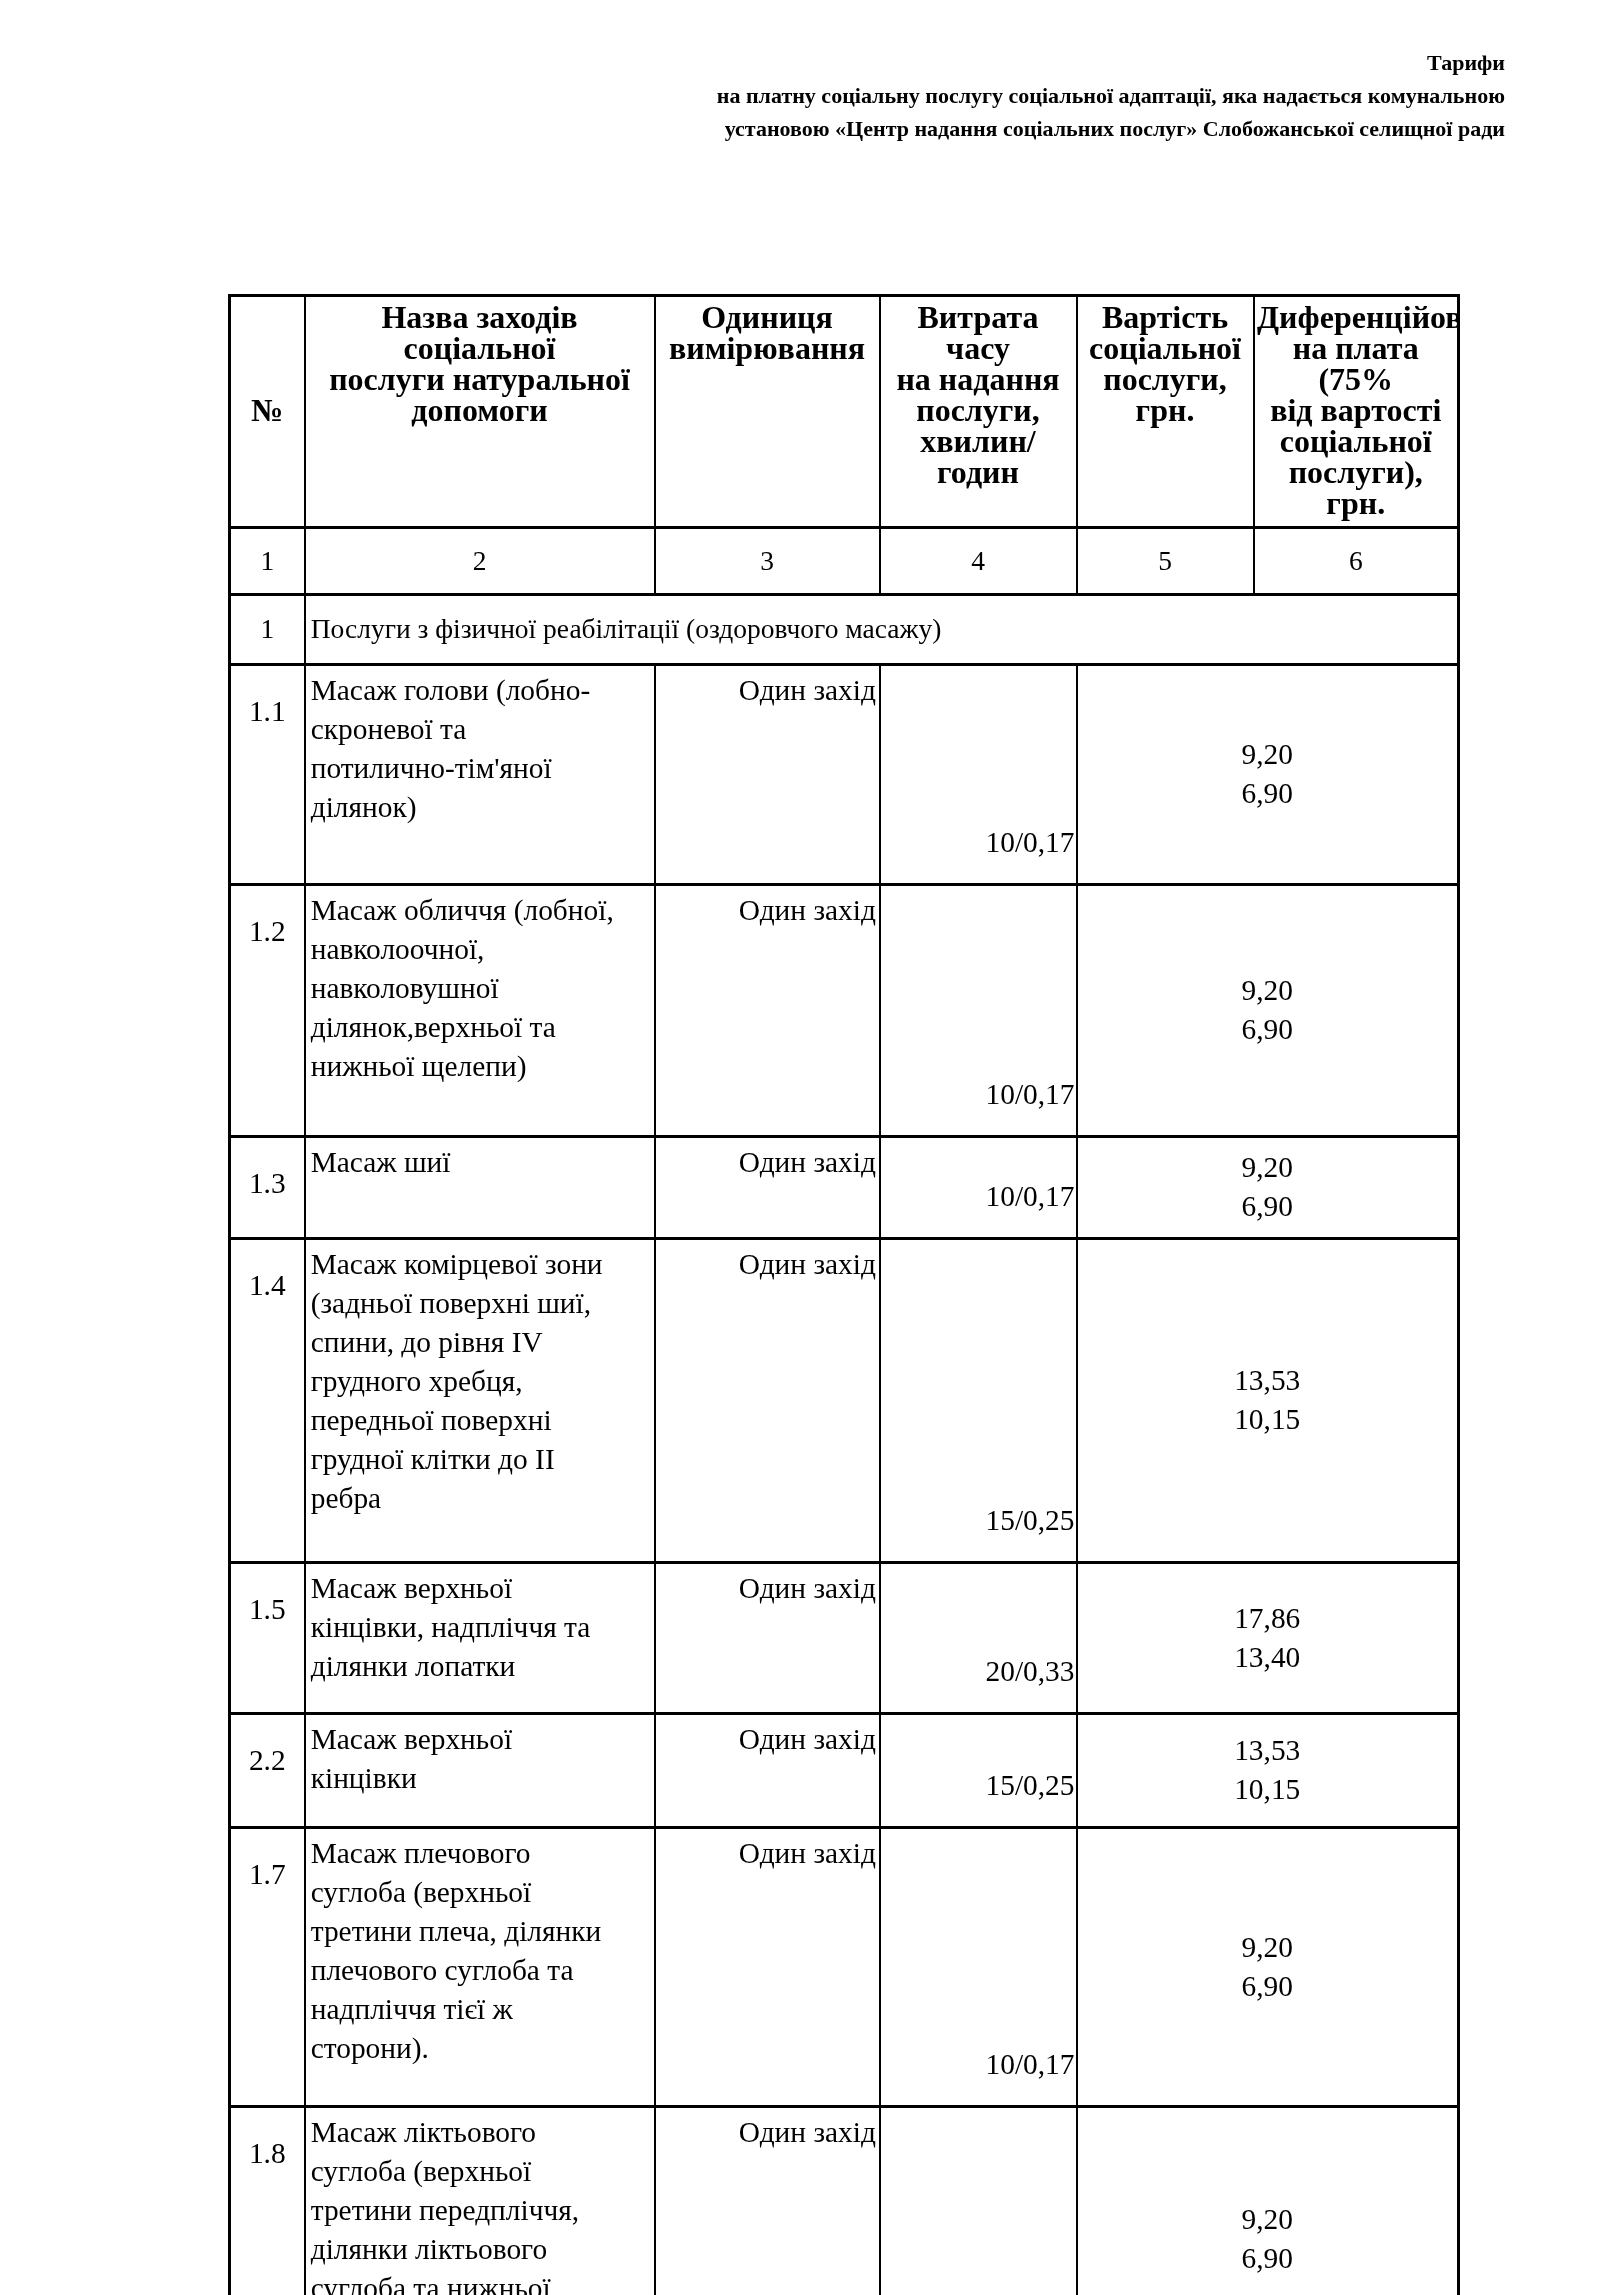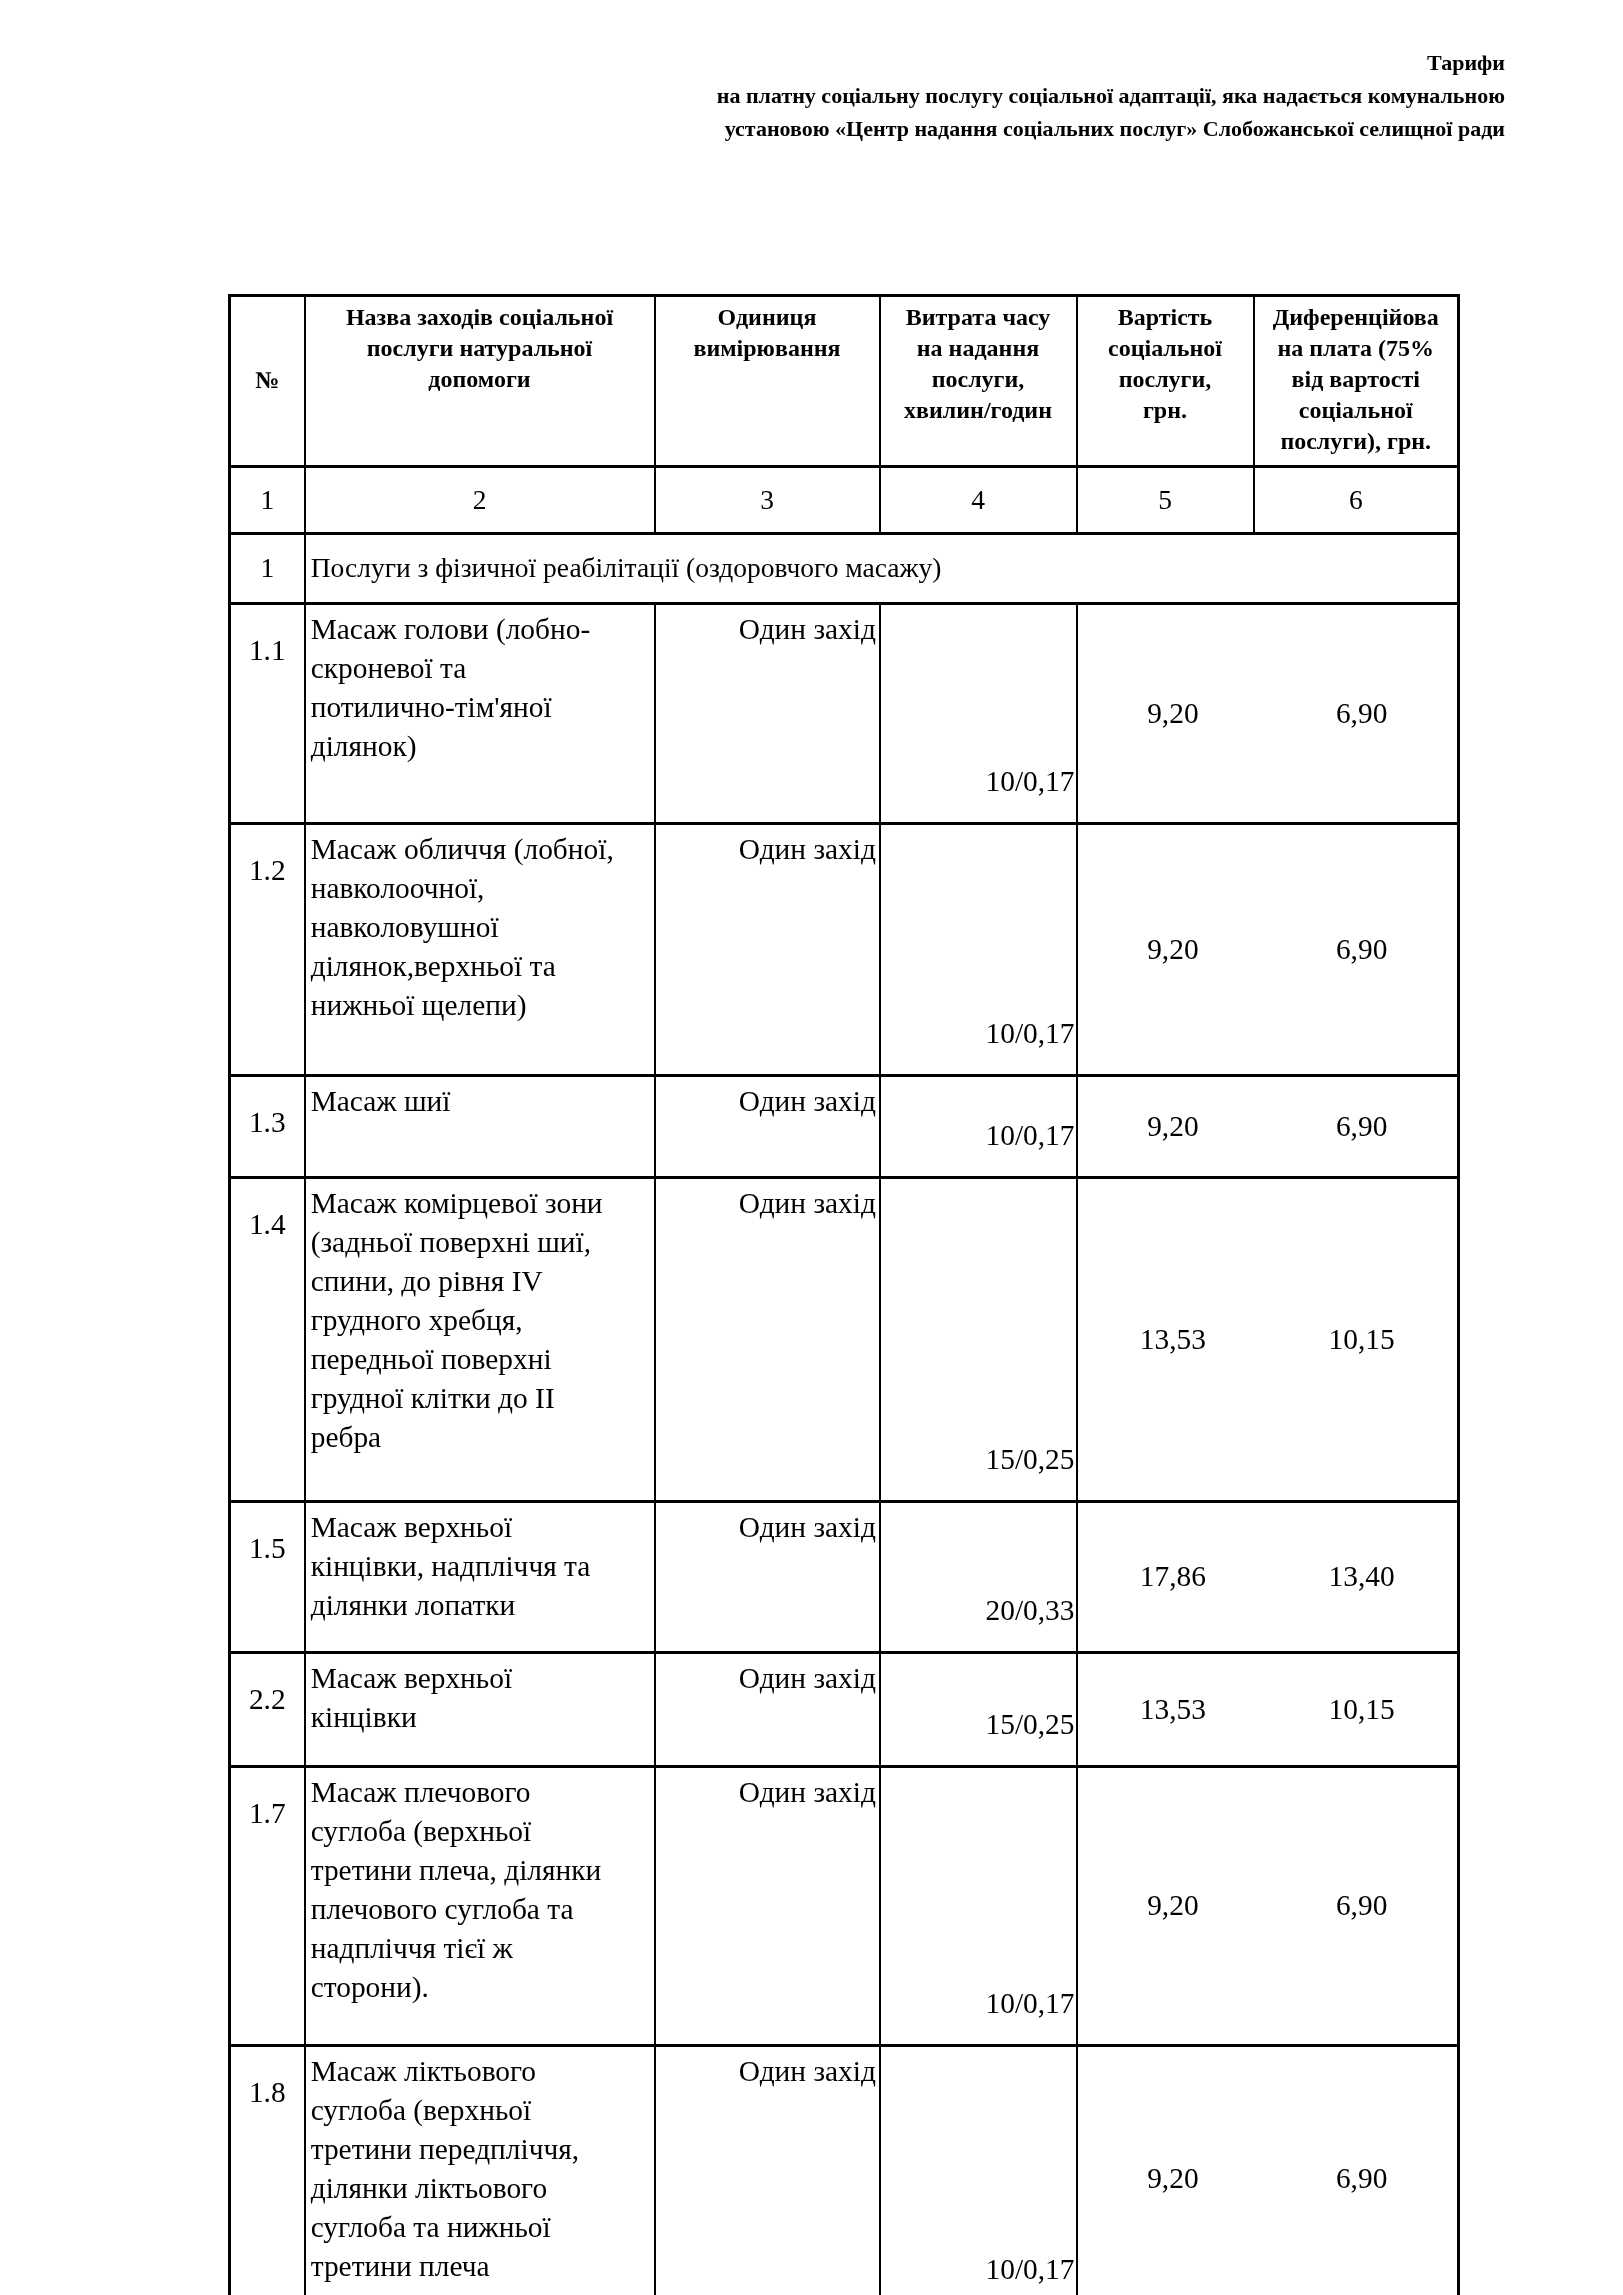--- a/index.html
+++ b/index.html
@@ -31,21 +31,21 @@
     border: 3.3px solid #000;
   }
   th, td {
     border: 2px solid #000;
     overflow: hidden;
   }
   thead th {
     border-top-width: 3.9px;
     border-bottom-width: 3.9px;
     font-weight: bold;
-    font-size: 24px;
+    font-size: 32px;
     line-height: 31px;
     vertical-align: top;
     text-align: center;
     padding: 5.2px 2.6px 6.5px 2.6px;
     white-space: pre-line;
     height: 156px;
   }
   thead th.col-no { vertical-align: middle; }
   tr.numbers-row td {
     height: 62px;
@@ -90,20 +90,21 @@
   }
   td.c-time {
     vertical-align: bottom;
     text-align: right;
     padding-bottom: 21px;
   }
   td.c-vals { vertical-align: middle; }
   .vals-wrap {
     display: flex;
     width: 100%;
+    flex-direction: column;
   }
   .vals-wrap span {
     flex: 1 1 50%;
     text-align: center;
   }
   
   #rows-body tr:nth-child(1) td { height: 190px; }
   #rows-body tr:nth-child(2) td { height: 222px; }
   #rows-body tr:nth-child(3) td { height: 72px; }
   #rows-body tr:nth-child(4) td { height: 294px; }

